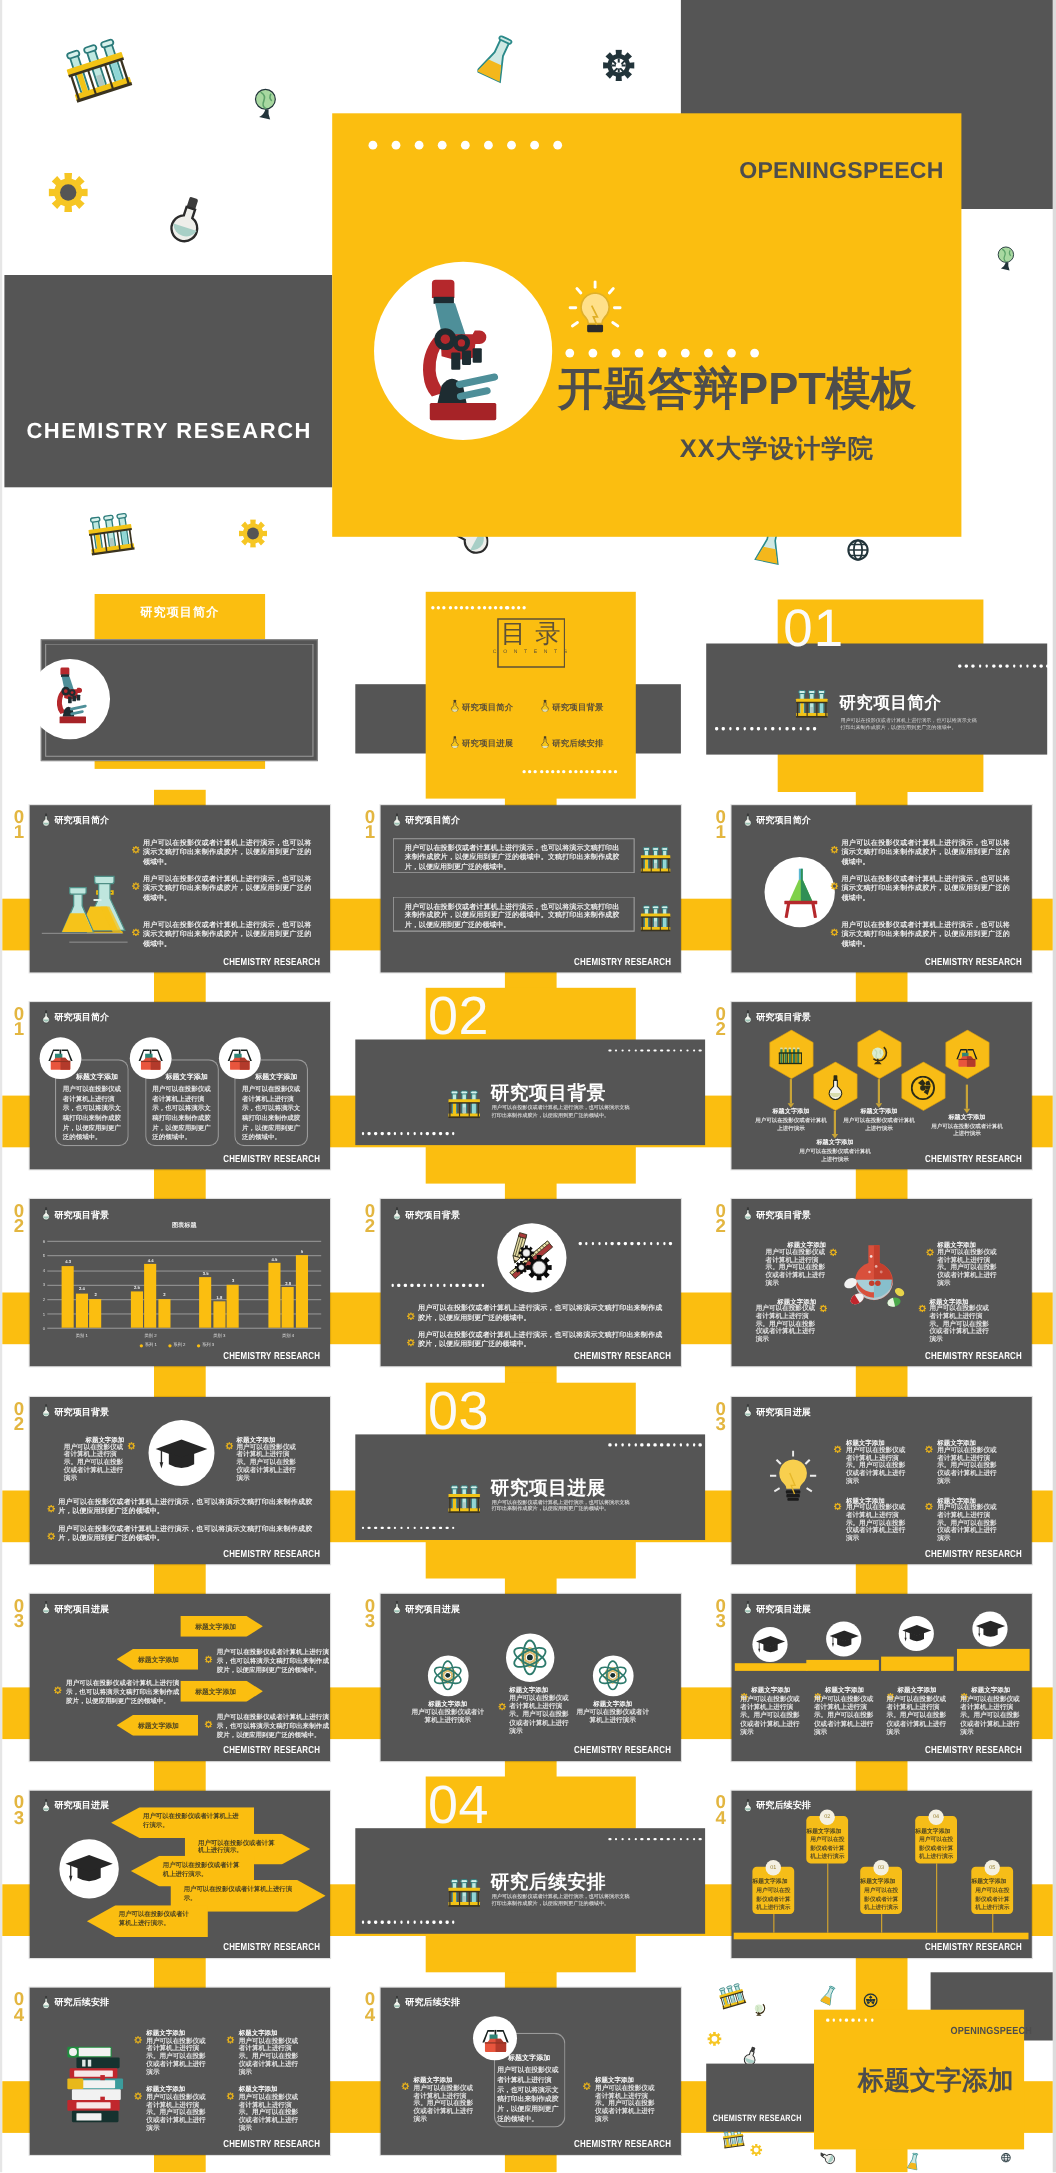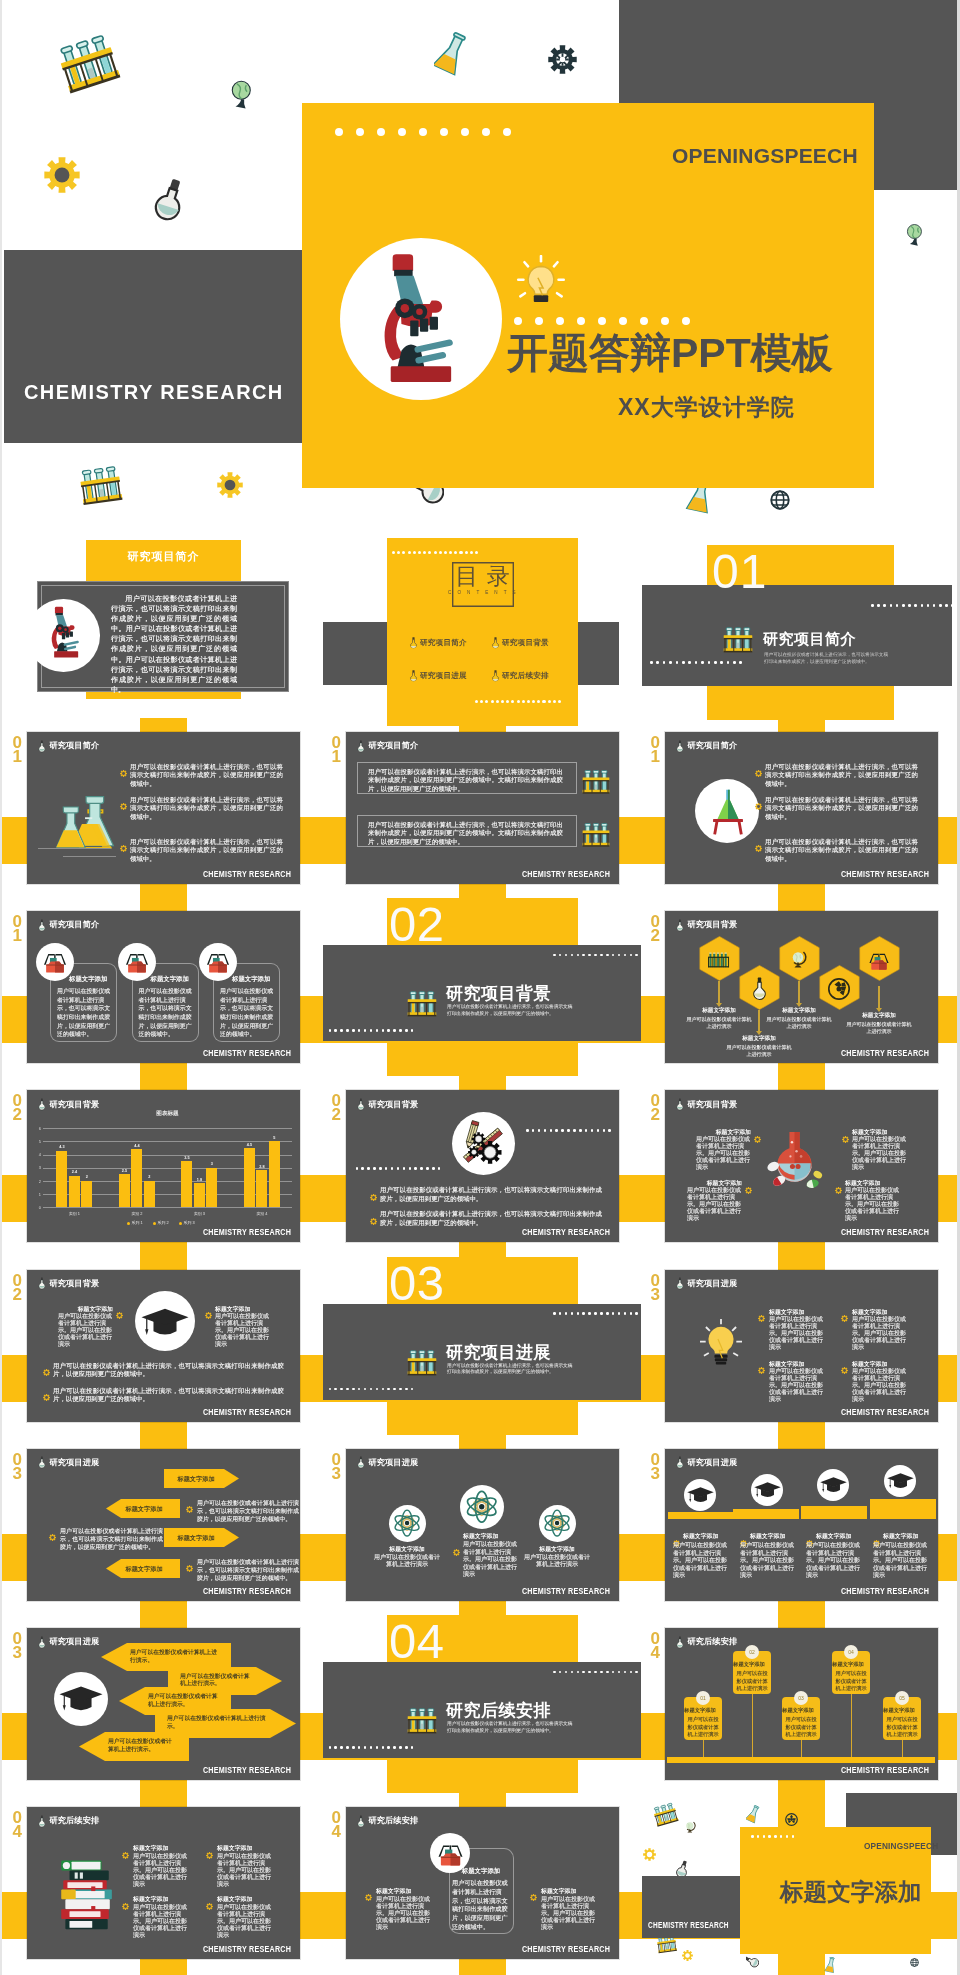--- a/index.html
+++ b/index.html
@@ -221,21 +221,20 @@
           <circle cx="41.5" cy="61" r="8" fill="#1d2c31"></circle>
           <circle cx="41.5" cy="61" r="3.4" fill="#b5282c"></circle>
           <rect x="32" y="70" width="8.5" height="16" rx="1" fill="#1d2c31"></rect>
           <rect x="42" y="68" width="8.5" height="13.5" rx="1" fill="#1d2c31"></rect>
           <rect x="52" y="66" width="8.5" height="13.5" rx="1" fill="#1d2c31"></rect>
           <path d="M23 101 q9.5 -13 20 0 l3.5 17 h-27.5 z" fill="#1d2c31"></path>
           <rect x="36" y="93" width="40" height="6.5" rx="3.2" fill="#4e8f99" transform="rotate(-12 56 96)"></rect>
           <rect x="37" y="105" width="32" height="6.5" rx="3.2" fill="#4e8f99" transform="rotate(-12 53 108)"></rect>
           <rect x="12" y="117" width="62" height="16" rx="1.5" fill="#a62327"></rect>
         </svg></span>
-      <div class="abs" style="left:109px;top:74px;width:126px;font-size:7.1px;line-height:10.1px;color:#f0f0f0;text-align:justify;text-indent:14.2px;font-weight:600;word-break:break-all;text-align-last:left">用户可以在投影仪或者计算机上进行演示，也可以将演示文稿打印出来制作成胶片，以便应用到更广泛的领域中。用户可以在投影仪或者计算机上进行演示，也可以将演示文稿打印出来制作成胶片，以便应用到更广泛的领域中。用户可以在投影仪或者计算机上进行演示，也可以将演示文稿打印出来制作成胶片，以便应用到更广泛的领域中。</div>
       <div class="abs" style="left:321px;top:102px;width:296px;height:63px;background:#555555"></div>
       <div class="abs" style="left:385px;top:18px;width:191px;height:188px;background:#fbbe10"></div>
       <div class="dotrow" style="left:390px;top:31.2px">
         <i style="width:3.1px;height:3.1px;background:#ffffff;margin-right:2.1px"></i>
         <i style="width:3.1px;height:3.1px;background:#ffffff;margin-right:2.1px"></i>
         <i style="width:3.1px;height:3.1px;background:#ffffff;margin-right:2.1px"></i>
         <i style="width:3.1px;height:3.1px;background:#ffffff;margin-right:2.1px"></i>
         <i style="width:3.1px;height:3.1px;background:#ffffff;margin-right:2.1px"></i>
         <i style="width:3.1px;height:3.1px;background:#ffffff;margin-right:2.1px"></i>
         <i style="width:3.1px;height:3.1px;background:#ffffff;margin-right:2.1px"></i>

